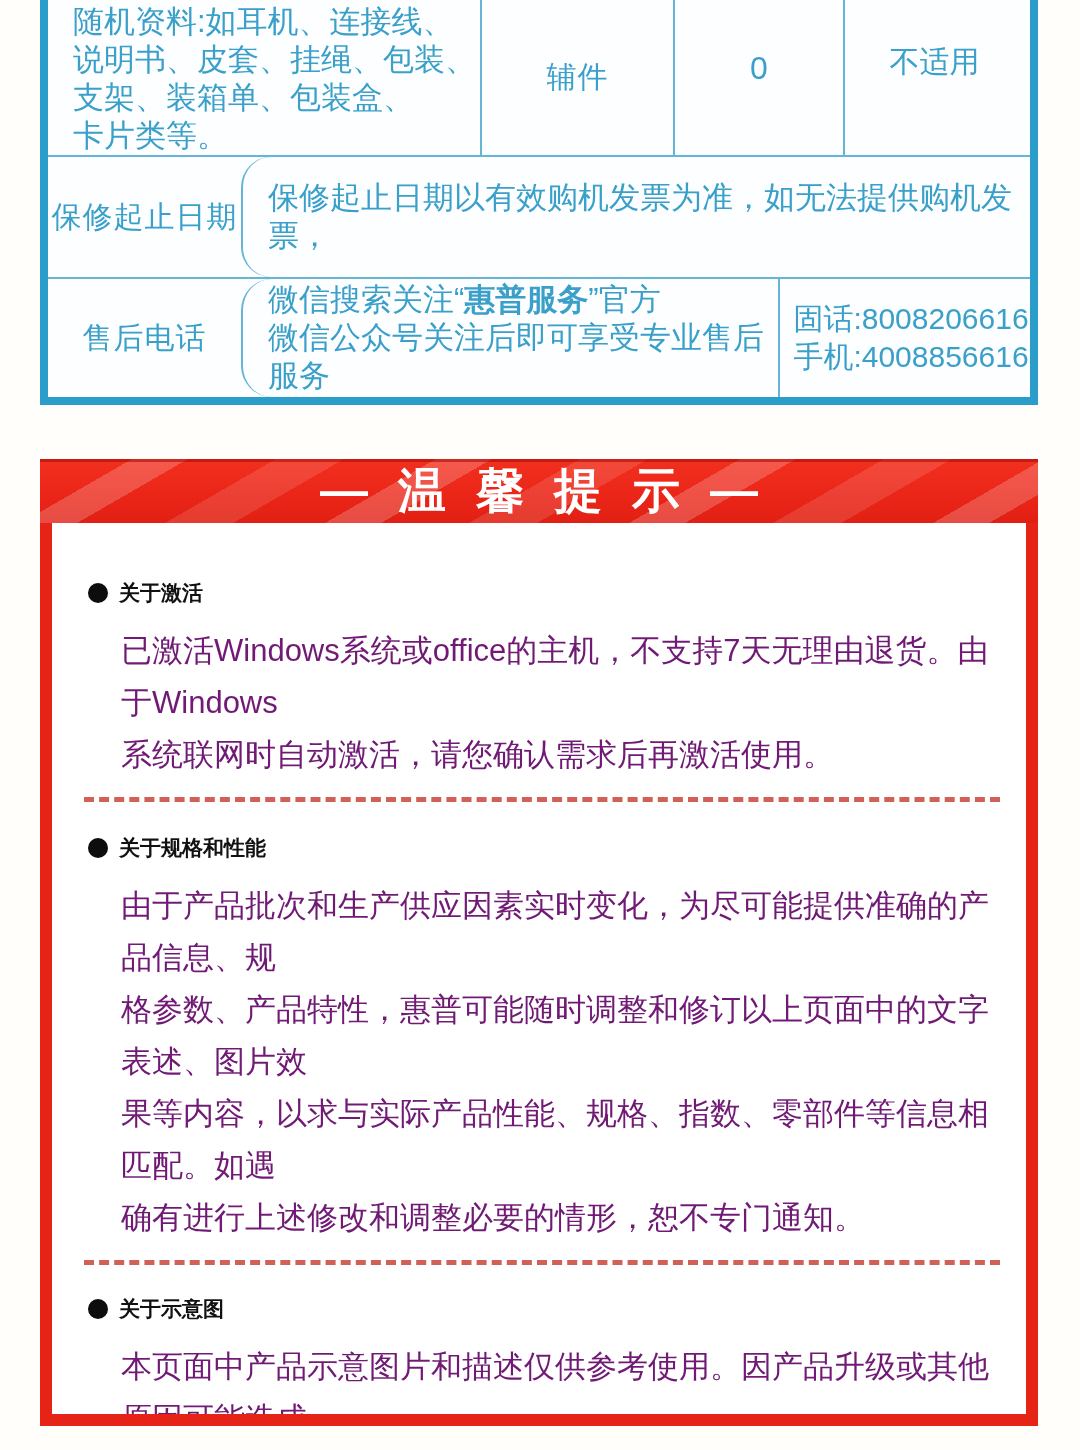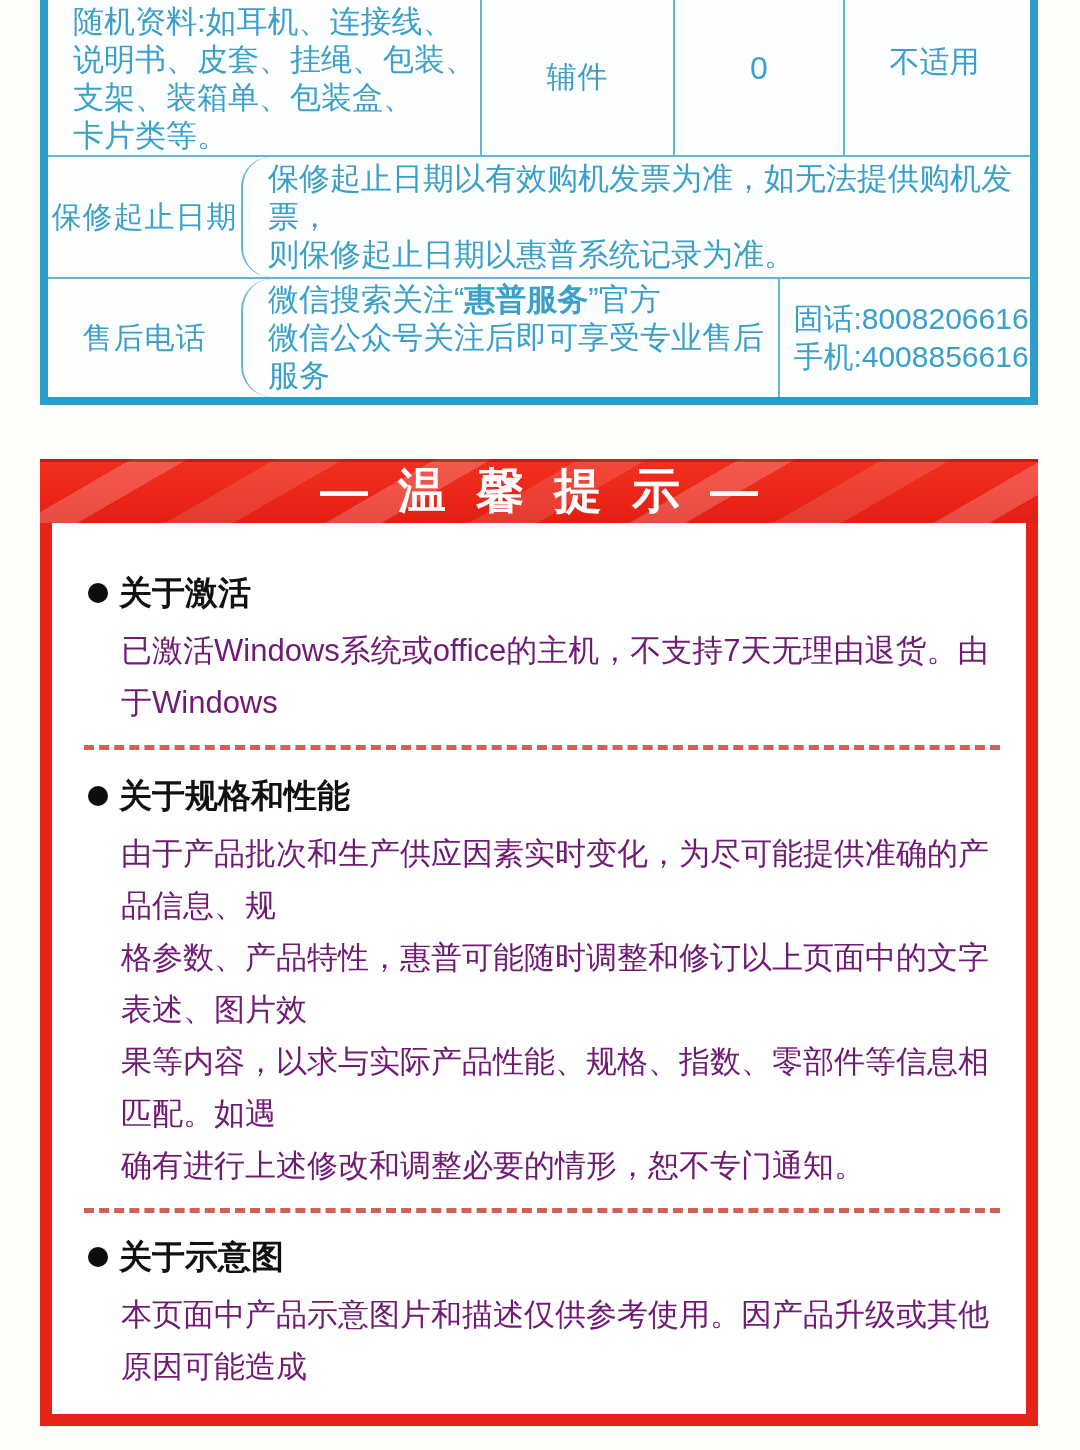--- a/index.html
+++ b/index.html
@@ -58,21 +58,21 @@
   }
   .tips-body{
     box-sizing:border-box;width:100%;height:903px;
     border-left:12px solid #e62317;border-right:12px solid #e62317;
     border-bottom:12px solid #e62317;
     background:#ffffff;overflow:hidden;
   }
   .sec{margin:0 20px 0 24px;}
   .sec-head{
     display:flex;align-items:center;gap:11px;
-    margin-left:12px;font-size:33px;font-weight:bold;color:#111;
+    margin-left:12px;font-size:21px;font-weight:bold;color:#111;
     line-height:36px;
   }
   .bullet{
     width:20px;height:20px;border-radius:50%;
     background:#0d0d0d;flex:0 0 auto;
   }
   .sec-body{
     margin-left:45px;margin-top:14px;
     font-size:31px;line-height:52px;color:#701a75;
   }
@@ -100,21 +100,20 @@
       </div>
       <div class="cell lbl">辅件</div>
       <div class="cell r1-c">0</div>
       <div class="cell r1-d">不适用</div>
     </div>
 
     <div class="trow trow2">
       <div class="cell lbl">保修起止日期</div>
       <div class="cell c-content r2-b">
         <div>保修起止日期以有效购机发票为准，如无法提供购机发票，</div>
-        <div>则保修起止日期以惠普系统记录为准。</div>
       </div>
     </div>
 
     <div class="trow trow3">
       <div class="cell lbl">售后电话</div>
       <div class="cell c-content r3-b">
         <div><span>微信搜索关注“</span><span class="bold-blue">惠普服务</span><span>”官方</span></div>
         <div>微信公众号关注后即可享受专业售后服务</div>
       </div>
       <div class="cell r3-c">
@@ -132,20 +131,21 @@
 
     <div class="tips-body">
 
       <div class="sec sec1">
         <div class="sec-head">
           <span class="bullet"></span>
           <span>关于激活</span>
         </div>
         <div class="sec-body">
           <div>已激活Windows系统或office的主机，不支持7天无理由退货。由于Windows</div>
+          <div>系统联网时自动激活，请您确认需求后再激活使用。</div>
         </div>
       </div>
       <hr class="dashed">
 
       <div class="sec sec2">
         <div class="sec-head">
           <span class="bullet"></span>
           <span>关于规格和性能</span>
         </div>
         <div class="sec-body">

